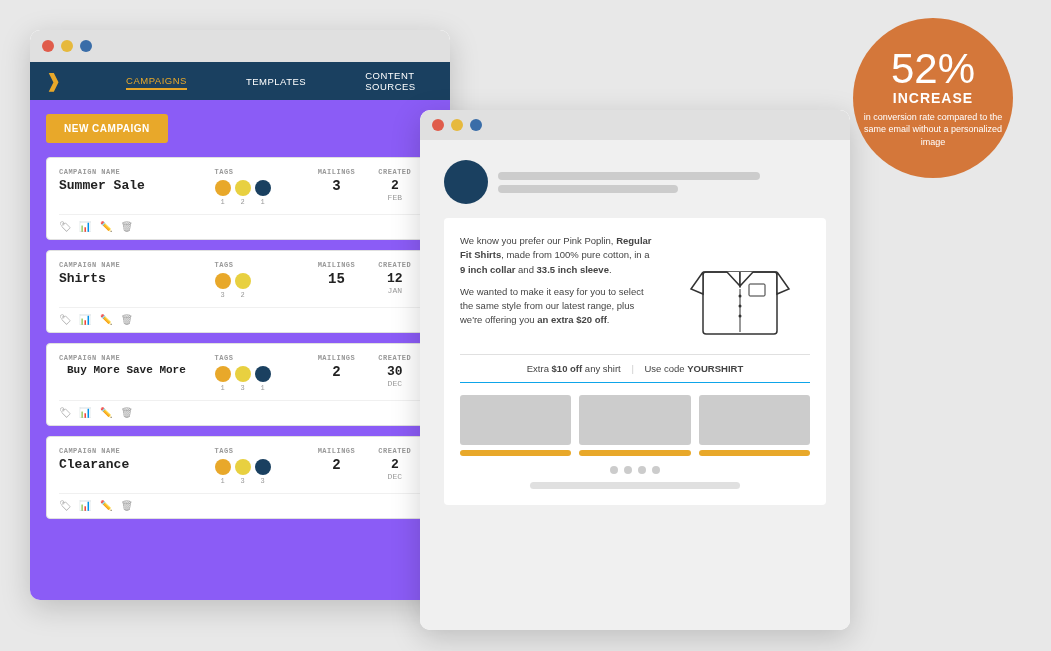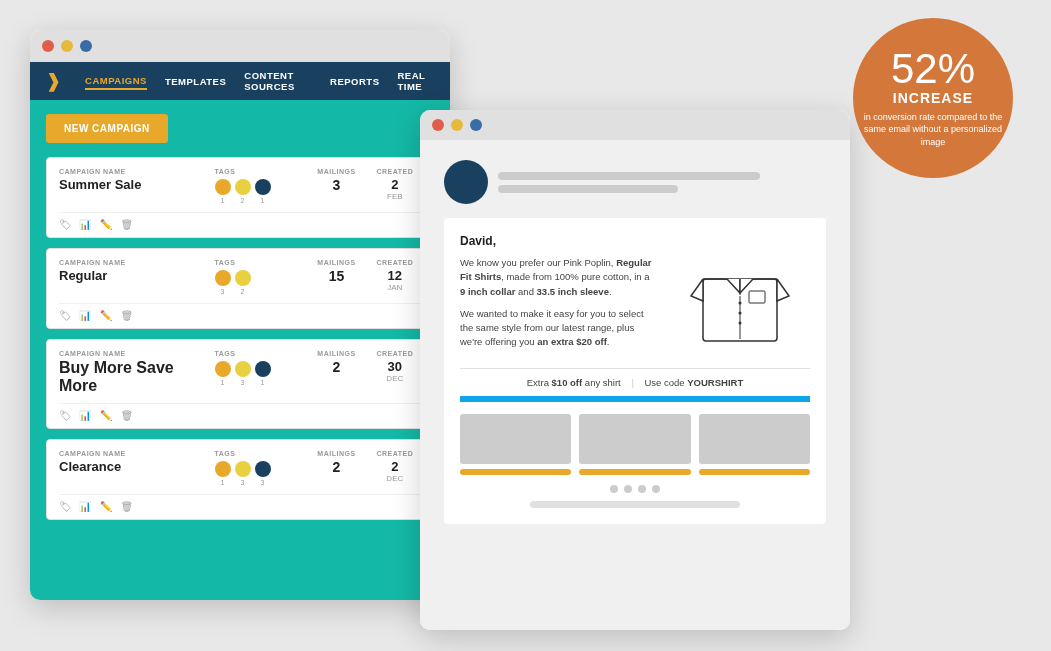--- a/index.html
+++ b/index.html
@@ -63,34 +63,35 @@
     .nav-logo {
       color: #e8a82a;
       font-size: 18px;
       font-weight: bold;
       margin-right: 6px;
     }
 
     .nav-item {
       color: #fff;
       font-size: 9.5px;
-      font-weight: 700;
+      font-weight: 400;
       letter-spacing: 0.5px;
       text-transform: uppercase;
       cursor: pointer;
       padding: 2px 0;
+      margin-left: 41px;
     }
 
     .nav-item.active {
       color: #e8a82a;
       border-bottom: 2px solid #e8a82a;
     }
 
     .window-body {
-      background: #14b8a6;
+      background: #8b5cf6;
       padding: 14px 16px;
       height: calc(100% - 70px);
       overflow-y: auto;
     }
 
     .btn-new-campaign {
       background: #e8a82a;
       color: #fff;
       border: none;
       padding: 9px 18px;
@@ -114,20 +115,21 @@
 
     .campaign-row-top {
       display: flex;
       align-items: flex-start;
       gap: 6px;
     }
 
     .campaign-col {
       display: flex;
       flex-direction: column;
+      font-family: Liberation Mono, monospace;
     }
 
     .col-label {
       font-size: 7px;
       font-weight: 700;
       color: #999;
       text-transform: uppercase;
       letter-spacing: 0.5px;
       margin-bottom: 2px;
     }
@@ -302,21 +304,21 @@
       font-size: 9.5px;
       color: #444;
       line-height: 1.5;
       margin-bottom: 8px;
     }
 
     .email-p strong { font-weight: 700; }
 
     .email-promo-bar {
       border-top: 1px solid #e0e0e0;
-      border-bottom: 6px solid #0ea5e9;
+      border-bottom: 1px solid #0ea5e9;
       padding: 8px 0;
       margin: 10px 0 12px 0;
       text-align: center;
       font-size: 9.5px;
       color: #444;
     }
 
     .email-promo-bar strong { font-weight: 700; }
     .email-promo-divider {
       margin: 0 8px;
@@ -475,21 +477,21 @@
       <span class="action-icon">🏷</span>
       <span class="action-icon">📊</span>
       <span class="action-icon">✏️</span>
       <span class="action-icon">🗑</span>
     </div>
   </div>
           <div class="campaign-card">
     <div class="campaign-row-top">
       <div class="campaign-col col-name">
         <span class="col-label">CAMPAIGN NAME</span>
-        <span class="col-value" style="font-size:13px;">Regular</span>
+        <span class="col-value" style="font-size:13px;">Shirts</span>
       </div>
       <div class="campaign-col col-tags">
         <span class="col-label">TAGS</span>
         <div class="tags-row">
     <div style="display:flex;flex-direction:column;align-items:center;gap:1px;">
       <div class="tag-dot tag-orange" style="background:#e8a82a;"></div>
       <span class="tag-num">3</span>
     </div>
 
     <div style="display:flex;flex-direction:column;align-items:center;gap:1px;">
@@ -512,21 +514,21 @@
       <span class="action-icon">🏷</span>
       <span class="action-icon">📊</span>
       <span class="action-icon">✏️</span>
       <span class="action-icon">🗑</span>
     </div>
   </div>
           <div class="campaign-card">
     <div class="campaign-row-top">
       <div class="campaign-col col-name">
         <span class="col-label">CAMPAIGN NAME</span>
-        <span class="col-value" style="font-size:16px;">Buy More Save More</span>
+        <span class="col-value" style="font-size:11px;margin-left:8px;">Buy More Save More</span>
       </div>
       <div class="campaign-col col-tags">
         <span class="col-label">TAGS</span>
         <div class="tags-row">
     <div style="display:flex;flex-direction:column;align-items:center;gap:1px;">
       <div class="tag-dot tag-orange" style="background:#e8a82a;"></div>
       <span class="tag-num">1</span>
     </div>
 
     <div style="display:flex;flex-direction:column;align-items:center;gap:1px;">
@@ -615,21 +617,20 @@
         <div class="email-avatar-circle"></div>
         <div class="email-header-lines">
           <div class="header-line header-line-long"></div>
           <div class="header-line header-line-short"></div>
         </div>
       </div>
 
       <div class="email-content-area">
         <div class="email-main-row">
           <div class="email-text-col">
-            <div class="email-greeting">David,</div>
             <p class="email-p">We know you prefer our Pink Poplin, <strong>Regular Fit Shirts</strong>, made from 100% pure cotton, in a <strong>9 inch collar</strong> and <strong>33.5 inch sleeve</strong>.</p>
             <p class="email-p">We wanted to make it easy for you to select the same style from our latest range, plus we're offering you <strong>an extra $20 off</strong>.</p>
           </div>
           <div class="email-img-col">
 
             <svg class="shirt-illustration" viewBox="0 0 110 110" xmlns="http://www.w3.org/2000/svg">
 
               <rect x="18" y="38" width="74" height="62" rx="3" fill="white" stroke="#333" stroke-width="1.5"></rect>
 
               <path d="M42 38 L55 52 L55 38" fill="white" stroke="#333" stroke-width="1.5"></path>

